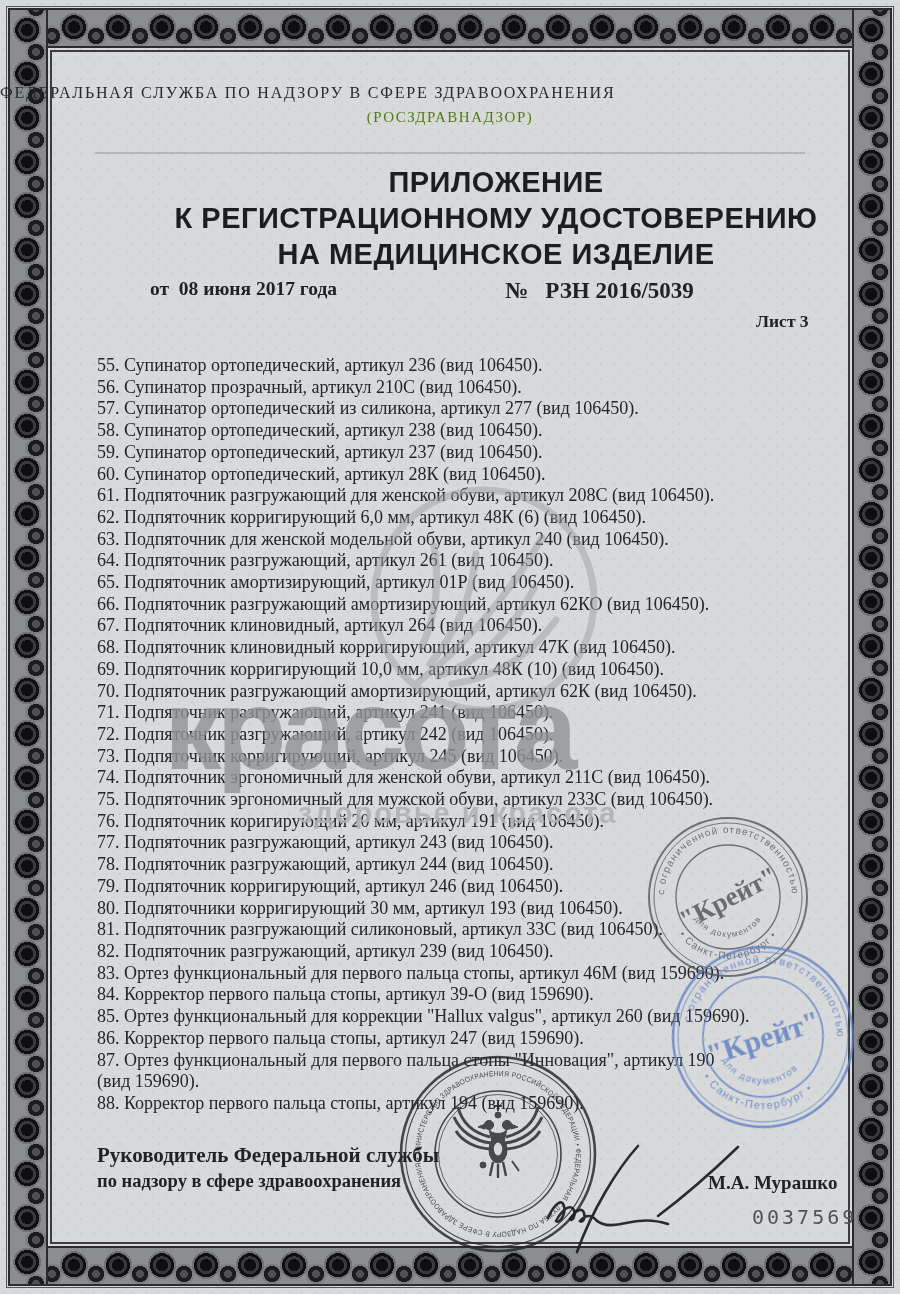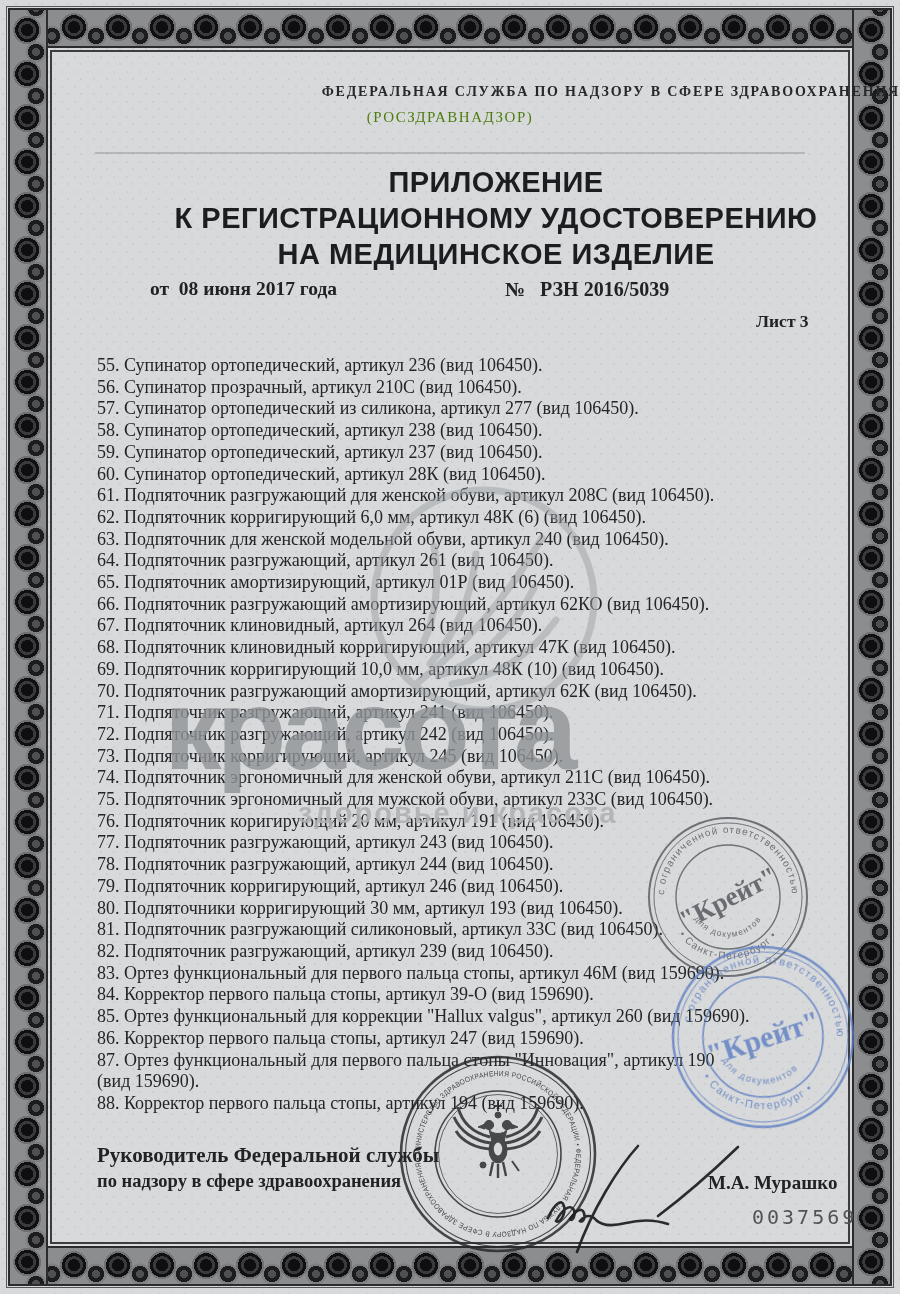--- a/index.html
+++ b/index.html
@@ -21,28 +21,28 @@
     background-image:
       radial-gradient(circle at 48% 50%, #0e0e10 0 6px, #3a3a3c 6px 9px, #101012 9px 12px, #6f7173 12px 14px, transparent 14px),
       radial-gradient(circle at 50% 50%, #4e5052 0 4px, #1c1c1e 4px 8px, #7d7f81 8px 10px, transparent 11px);
     background-size:40px 44px,40px 44px;background-position:0 0,8px 22px;}
   .bt{top:8px;} .bb{bottom:8px;} .bl{left:8px;} .br{right:8px;}
   .outerline{position:absolute;inset:6px;border:1px solid #55565a;z-index:1;}
   .frame{position:absolute;inset:50px;border:2px solid #3d3d40;z-index:1;}
 
   .content{position:absolute;inset:0;z-index:2;filter:blur(.3px);}
   .content div{position:absolute;}
-  .agency{top:84px;left:0;width:100%;text-align:right;font-size:14px;letter-spacing:1.8px;color:#26282b;font-weight:bold;}
+  .agency{top:84px;left:0;width:100%;text-align:left;font-size:16px;letter-spacing:1.8px;color:#26282b;}
   .agency2{top:109px;left:0;width:100%;text-align:center;font-size:15px;letter-spacing:1.5px;color:#4d7c0f;}
   .divider{top:152px;left:95px;width:710px;height:2px;background:rgba(60,60,70,.22);}
   .t{left:4px;width:100%;text-align:center;font-family:"Liberation Sans",sans-serif;font-weight:700;
      font-size:29px;color:#1b1d20;letter-spacing:.5px;padding-left:42px;}
   .t1{top:166px;} .t2{top:202px;} .t3{top:238px;}
   .date{top:278px;left:150px;font-weight:700;font-size:19.5px;white-space:pre;}
-  .num{top:278px;left:505px;font-weight:700;font-size:20px;white-space:pre;}
+  .num{top:278px;left:505px;font-weight:700;font-size:23px;white-space:pre;}
   .sheet{top:311px;left:756px;font-weight:700;font-size:17.5px;}
   .list{top:355px;left:97px;width:760px;font-size:18px;line-height:21.7px;white-space:pre;color:#232528;}
   .list .item{position:static;}
   .f1{top:1143px;left:97px;font-weight:700;font-size:21px;}
   .f2{top:1171px;left:97px;font-weight:700;font-size:18.5px;}
   .fname{top:1172px;left:700px;font-weight:700;font-size:19px;margin-left:8px;}
   .serial{top:1205px;left:752px;font-family:"DejaVu Sans Mono",monospace;font-size:20px;
           letter-spacing:3px;color:#515356;}
 
   .wm{position:absolute;z-index:3;pointer-events:none;}

